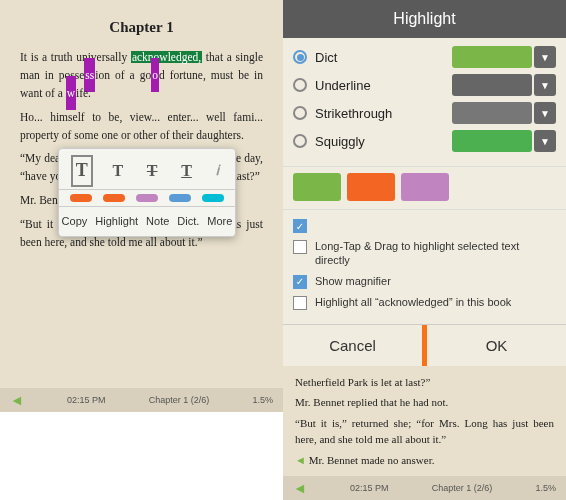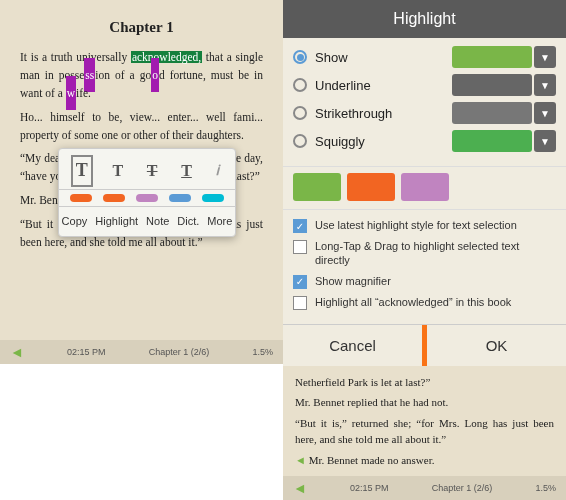--- a/index.html
+++ b/index.html
@@ -7,21 +7,21 @@
       width: 566px;
       height: 500px;
       display: flex;
       font-family: Georgia, serif;
       overflow: hidden;
     }
 
     
     .reader-panel {
       width: 283px;
-      height: 364px;
+      height: 412px;
       background: #e8e0cc;
       display: flex;
       flex-direction: column;
       position: relative;
       overflow: hidden;
     }
 
     .reader-content {
       flex: 1;
       padding: 16px 20px 8px;
@@ -403,21 +403,21 @@
 <div class="highlight-panel">
   <div class="highlight-header">
     <span>Highlight</span>
   </div>
 
   <div class="highlight-options">
 
     <div class="option-row">
       <div class="option-left">
         <div class="radio-btn selected"></div>
-        <span class="option-label">Show</span>
+        <span class="option-label">Dict</span>
       </div>
       <div class="color-swatch">
         <div class="swatch-bar" style="background:#7ab648;"></div>
         <div class="dropdown-arrow">▼</div>
       </div>
     </div>
 
     <div class="option-row">
       <div class="option-left">
         <div class="radio-btn"></div>
@@ -454,21 +454,20 @@
 
   <div class="colors-palette">
     <div class="palette-color" style="background:#7ab648;"></div>
     <div class="palette-color" style="background:#f26522;"></div>
     <div class="palette-color" style="background:#c084c0;"></div>
   </div>
 
   <div class="checkboxes-section">
     <div class="checkbox-row">
       <div class="checkbox checked">✓</div>
-      <span class="checkbox-label">Use latest highlight style for text selection</span>
     </div>
     <div class="checkbox-row">
       <div class="checkbox"></div>
       <span class="checkbox-label">Long-Tap &amp; Drag to highlight selected text directly</span>
     </div>
     <div class="checkbox-row">
       <div class="checkbox checked">✓</div>
       <span class="checkbox-label">Show magnifier</span>
     </div>
     <div class="checkbox-row">

